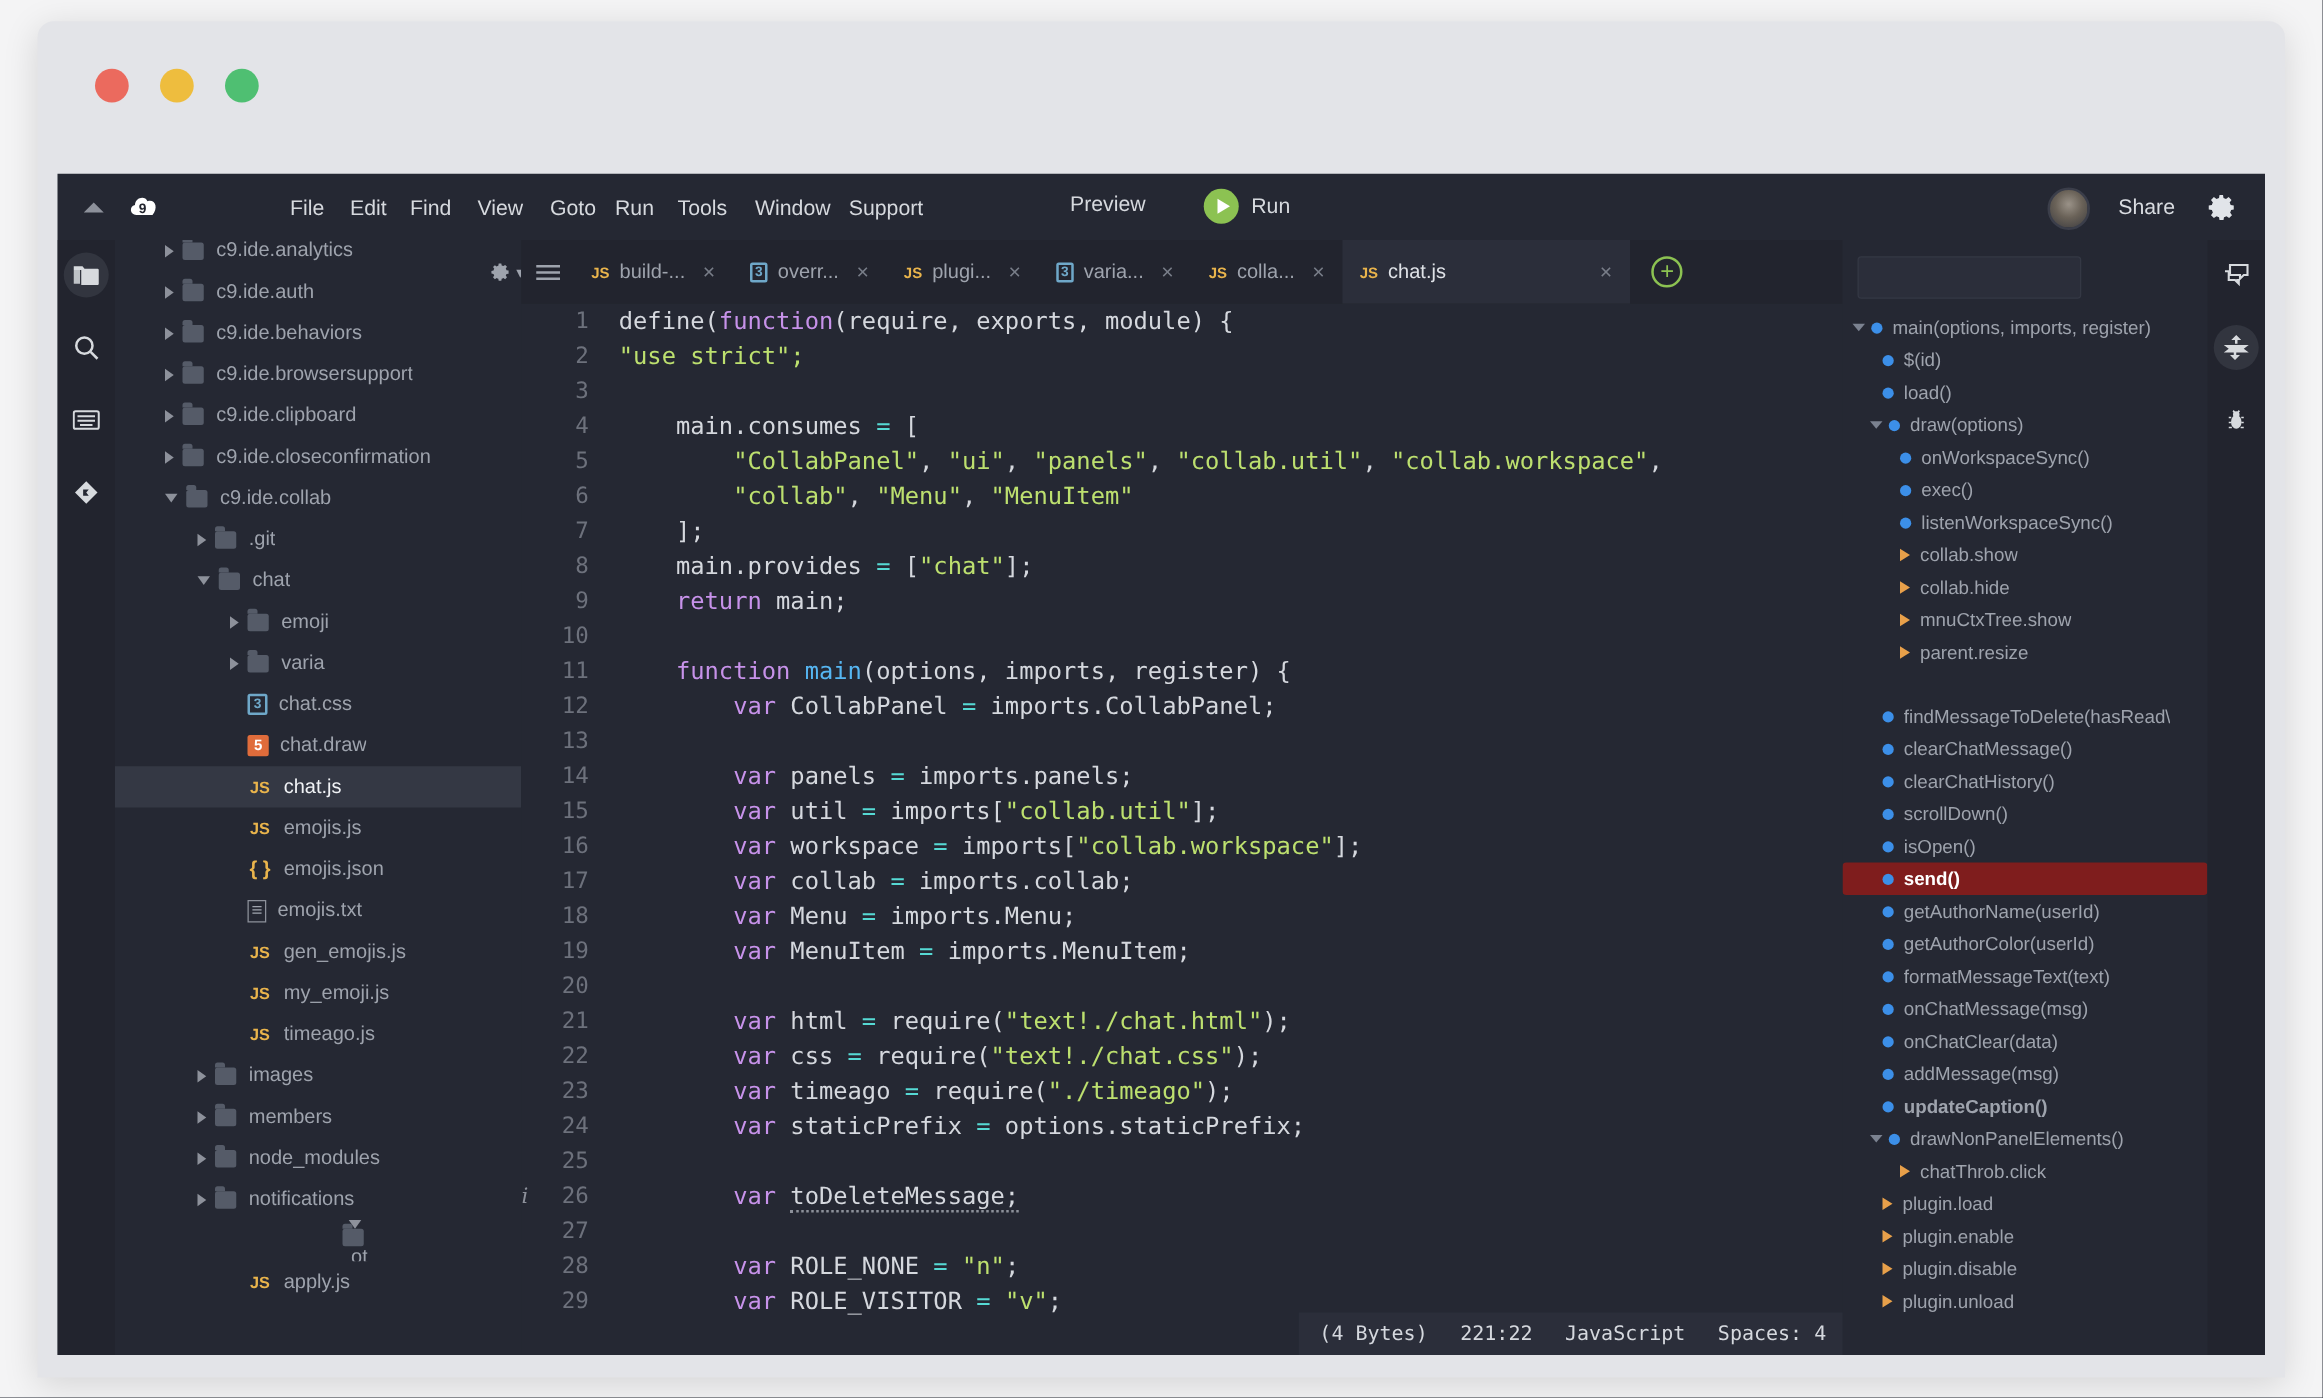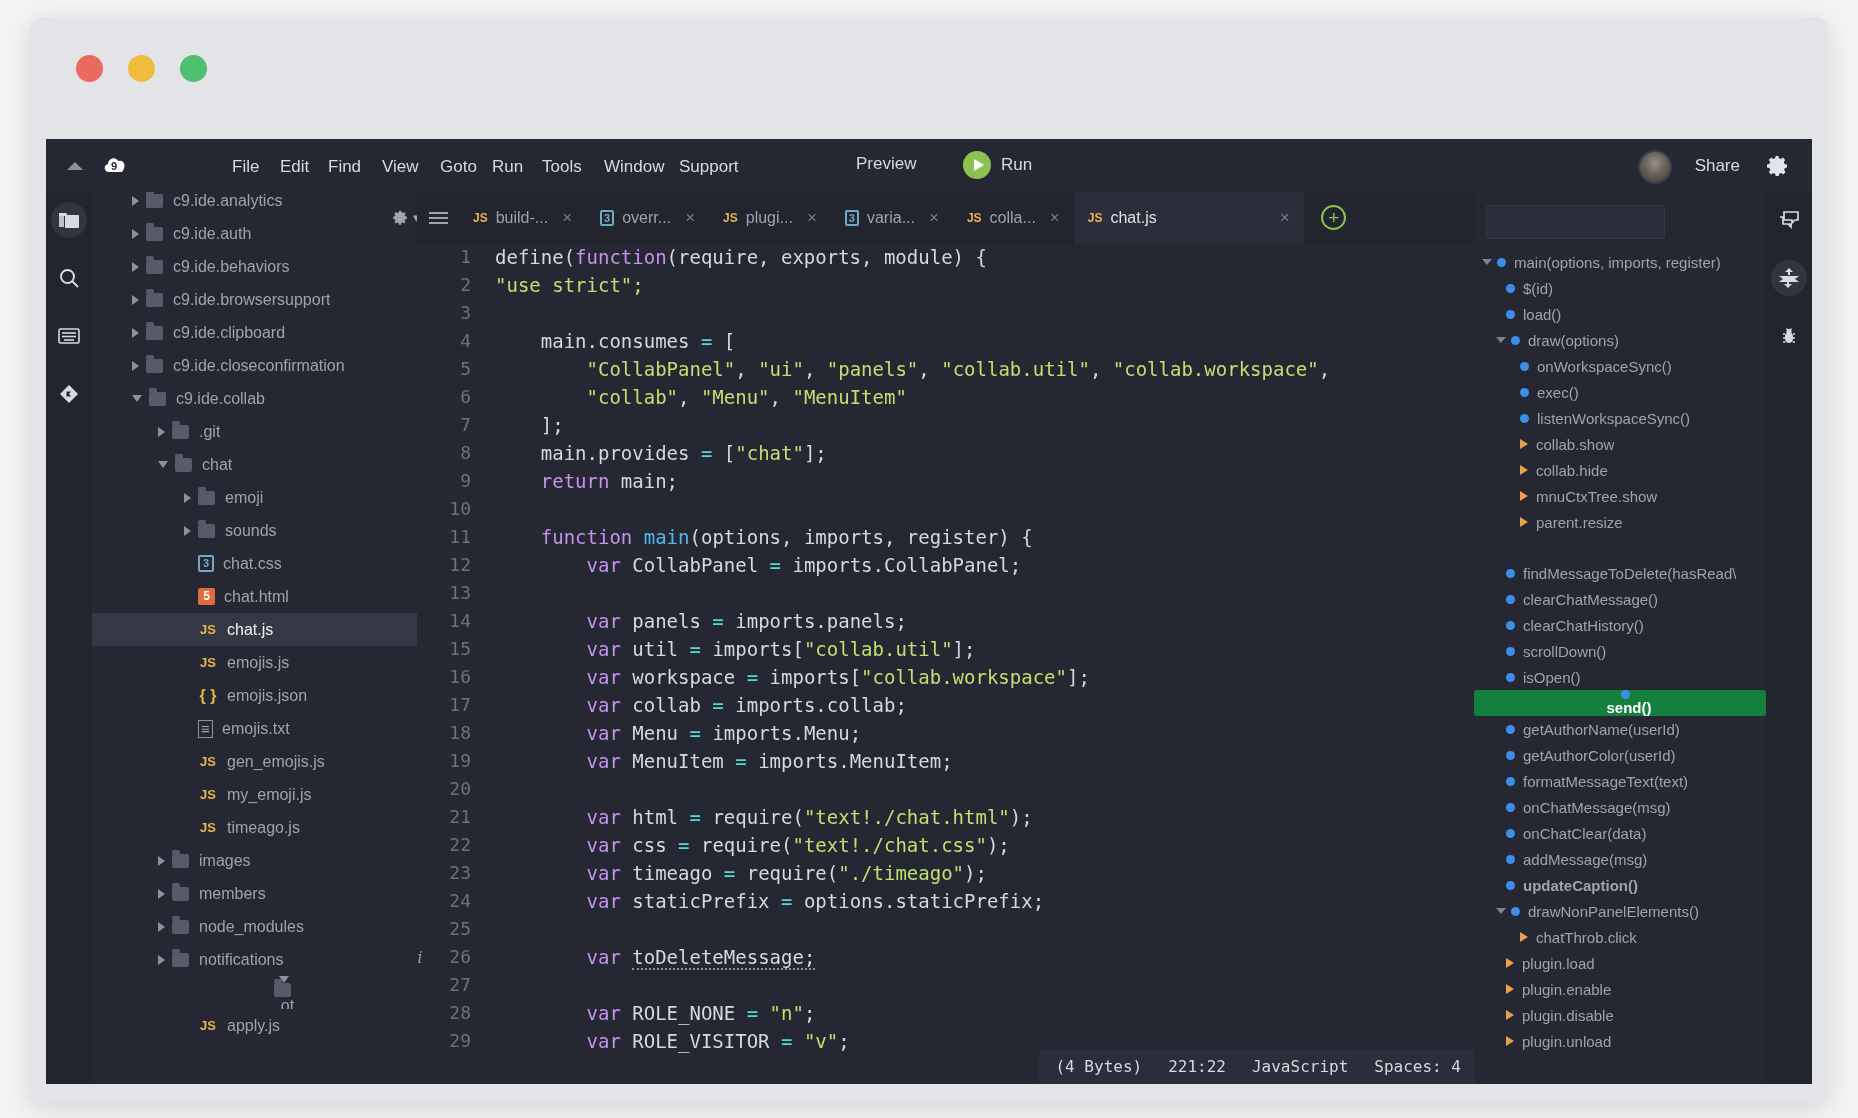--- a/index.html
+++ b/index.html
@@ -174,21 +174,21 @@
     background:#252833; overflow:hidden;
   }
   #outline-search{
     margin:13px 12px 0 12px; height:34px; background:#2b2e3a;
     border:1px solid #343844; border-radius:3px;
   }
   .ol-row{
     height:26px; display:flex; align-items:center; font-size:15px;
     color:#9ea3ad; white-space:nowrap; cursor:default; padding-right:4px;
   }
-  .ol-row.selected{ background:#15803d; border-radius:3px;flex-direction:column; }
+  .ol-row.selected{ background:#7f1d1d; border-radius:3px; }
   .ol-row.selected .ol-label{ color:#fff; font-weight:bold; }
   .ol-caret{ width:0;height:0; flex:0 0 auto; margin-right:5px; }
   .ol-caret.open{ border-left:5px solid transparent;border-right:5px solid transparent;border-top:6px solid #7b8290; }
   .ol-caret.none{ width:5px; margin-right:5px; }
   .ol-dot{ width:9px;height:9px;border-radius:50%;background:#3c8fe8; flex:0 0 auto; margin-right:8px; }
   .ol-tri{ width:0;height:0;border-top:5px solid transparent;border-bottom:5px solid transparent;border-left:8px solid #e8a04a; flex:0 0 auto; margin-right:8px; }
   .ol-label{ overflow:hidden; }
 </style>
 </head>
 <body>
@@ -331,31 +331,31 @@
               <span class="tree-label">chat</span>
             </div>
             <div class="tree-row" style="padding-left: 92px;">
               <div class="caret closed"></div>
               <div class="folder-ico"></div>
               <span class="tree-label">emoji</span>
             </div>
             <div class="tree-row" style="padding-left: 92px;">
               <div class="caret closed"></div>
               <div class="folder-ico"></div>
-              <span class="tree-label">sounds</span>
+              <span class="tree-label">varia</span>
             </div>
             <div class="tree-row" style="padding-left: 92px;">
               <div class="caret none"></div>
               <div class="fico css" style="border: 2px solid rgb(111, 168, 201); color: rgb(111, 168, 201); width: 16px; font-size: 11px; line-height: 13px; border-radius: 2px;">3</div>
               <span class="tree-label">chat.css</span>
             </div>
             <div class="tree-row" style="padding-left: 92px;">
               <div class="caret none"></div>
               <div class="fico html" style="background: rgb(224, 108, 59); color: rgb(255, 255, 255); border-radius: 2px; width: 17px; font-size: 12px; line-height: 17px;">5</div>
-              <span class="tree-label">chat.html</span>
+              <span class="tree-label">chat.draw</span>
             </div>
             <div class="tree-row selected" style="padding-left: 92px;">
               <div class="caret none"></div>
               <div class="fico js">JS</div>
               <span class="tree-label">chat.js</span>
             </div>
             <div class="tree-row" style="padding-left: 92px;">
               <div class="caret none"></div>
               <div class="fico js">JS</div>
               <span class="tree-label">emojis.js</span>

